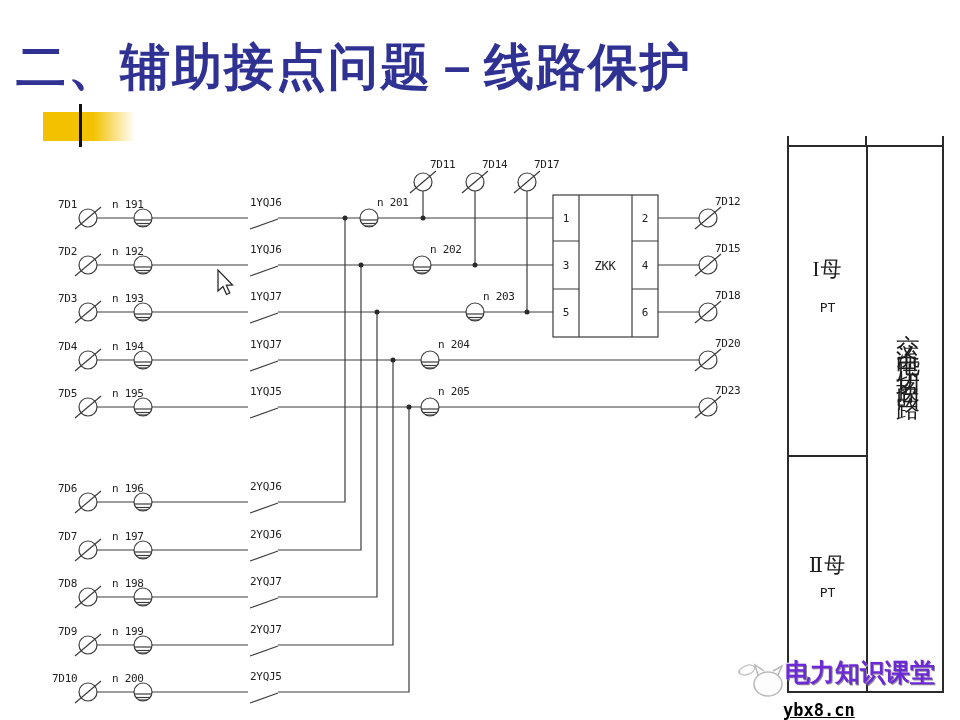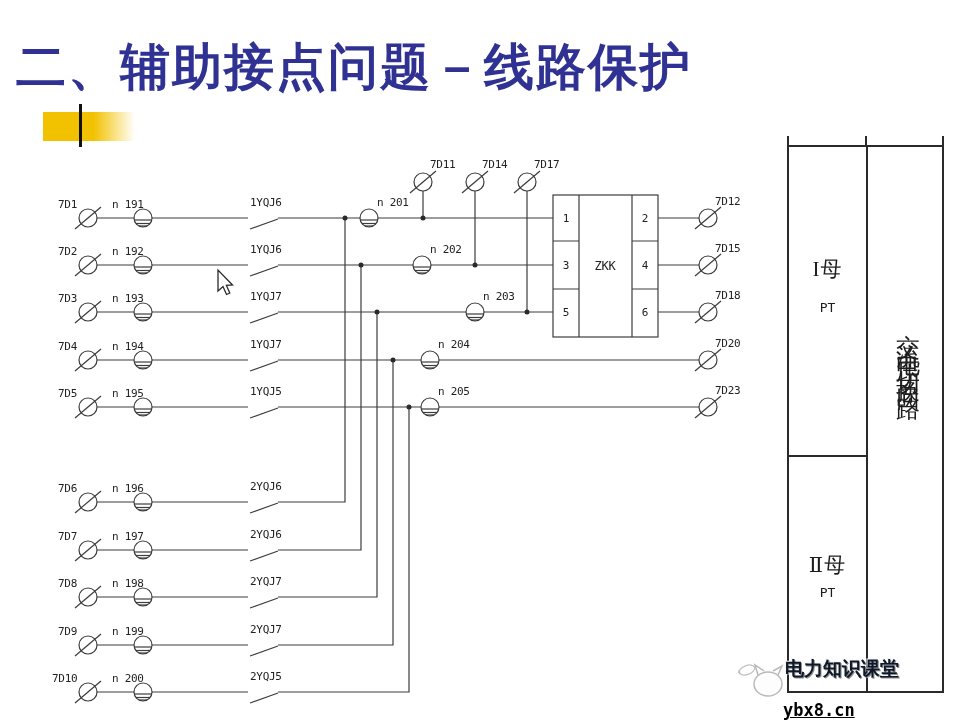--- a/index.html
+++ b/index.html
@@ -31,22 +31,22 @@
   .rb-divider-h{position:absolute;left:0;top:308px;width:77px;height:2px;background:#2a2a2a;}
   .rb-cell-text{position:absolute;left:0;width:77px;text-align:center;color:#1d1d1d;
     font-family:"Liberation Serif","DejaVu Serif",serif;}
   .rb-bus{font-size:21px;letter-spacing:1px;}
   .rb-pt{font-size:13px;font-family:"DejaVu Sans Mono","Liberation Mono",monospace;}
   .rb-side-label{position:absolute;left:103px;top:168px;height:260px;
     writing-mode:vertical-rl;text-orientation:upright;letter-spacing:9px;
     font-size:24px;color:#1d1d1d;font-family:"Liberation Serif","DejaVu Serif",serif;}
 
   
-  .wm-brand{position:absolute;left:785px;top:656px;font-size:19px;font-weight:bold;
-    color:#0f172a;text-shadow:1px 1px 0 #8f8f8f,-1px -1px 0 #f4f4f4;
+  .wm-brand{position:absolute;left:785px;top:656px;font-size:25px;font-weight:bold;
+    color:#6d28d9;text-shadow:1px 1px 0 #8f8f8f,-1px -1px 0 #f4f4f4;
     font-family:"Liberation Serif","DejaVu Serif",serif;white-space:nowrap;}
   .wm-site{position:absolute;left:783px;top:700px;font-size:17px;font-weight:bold;
     color:#000;text-decoration:underline;
     font-family:"DejaVu Sans Mono","Liberation Mono",monospace;}
   .wm-logo{position:absolute;left:738px;top:654px;}
 </style>
 </head>
 <body>
 
 <div class="stage">

